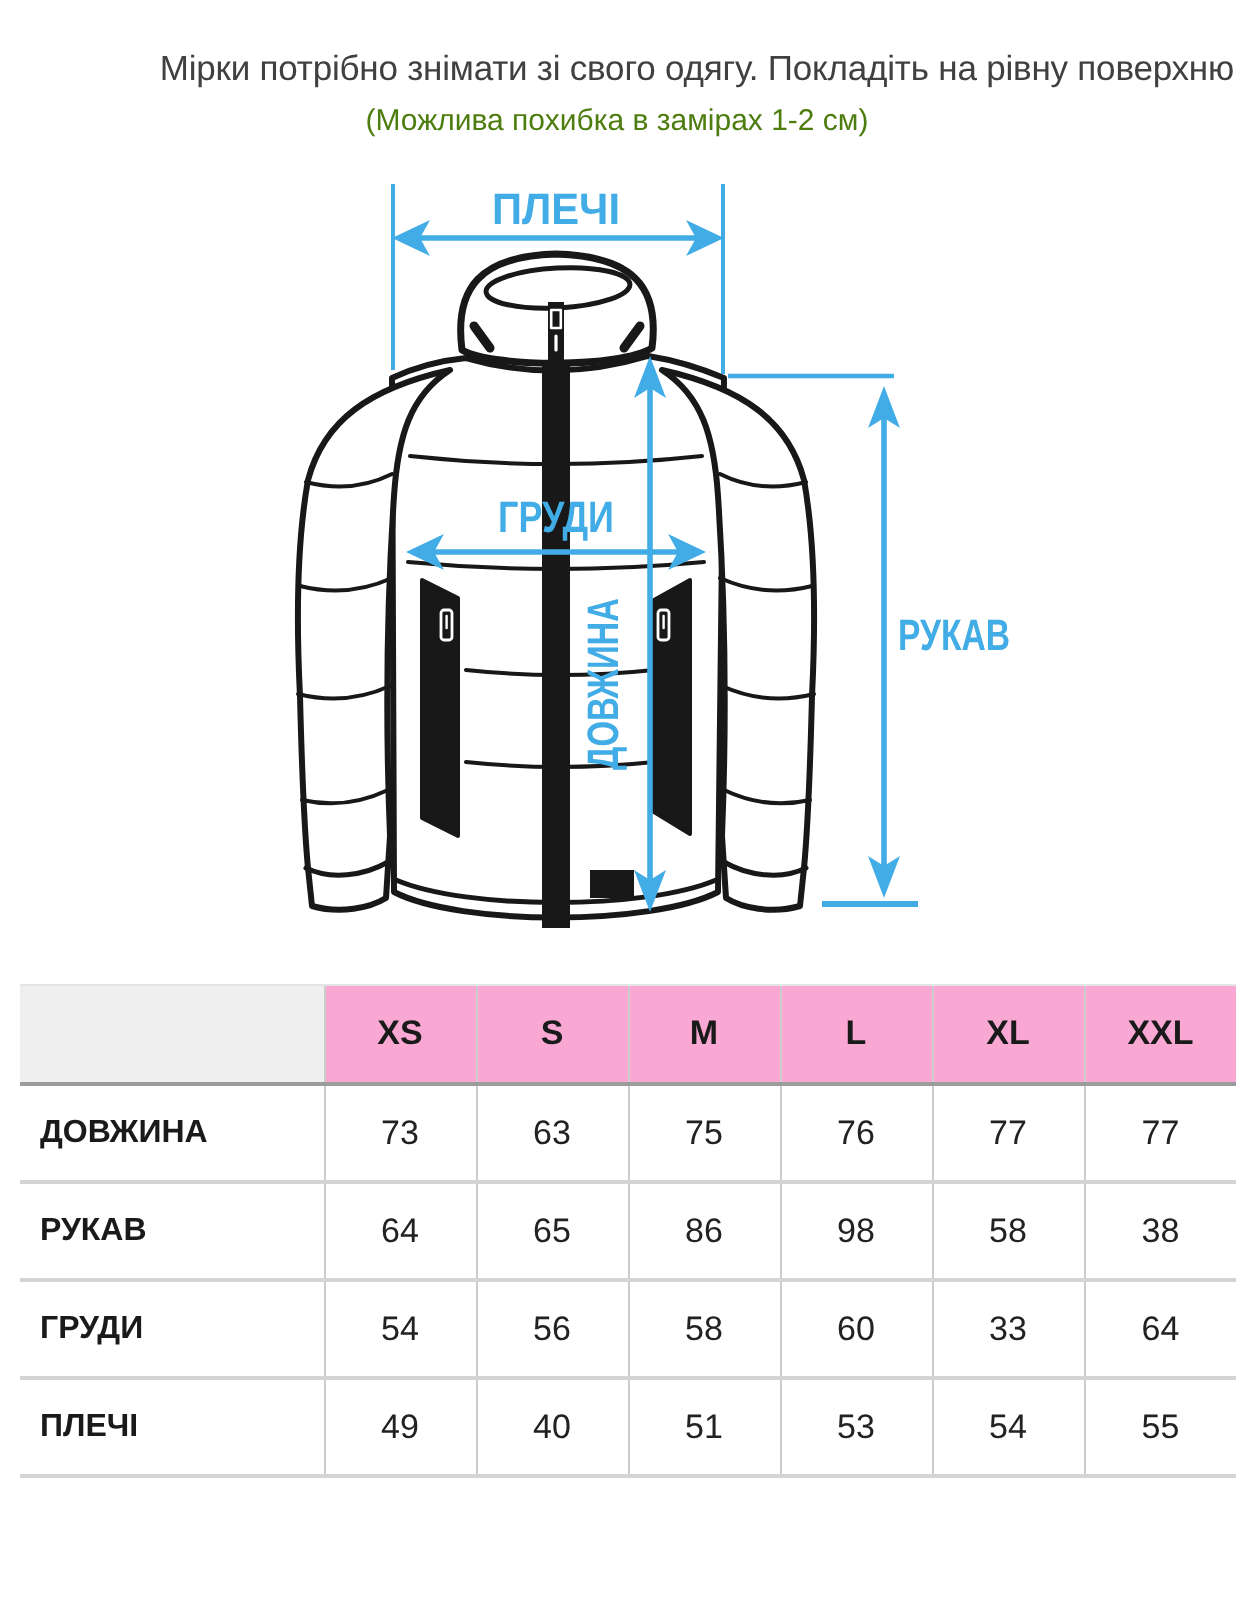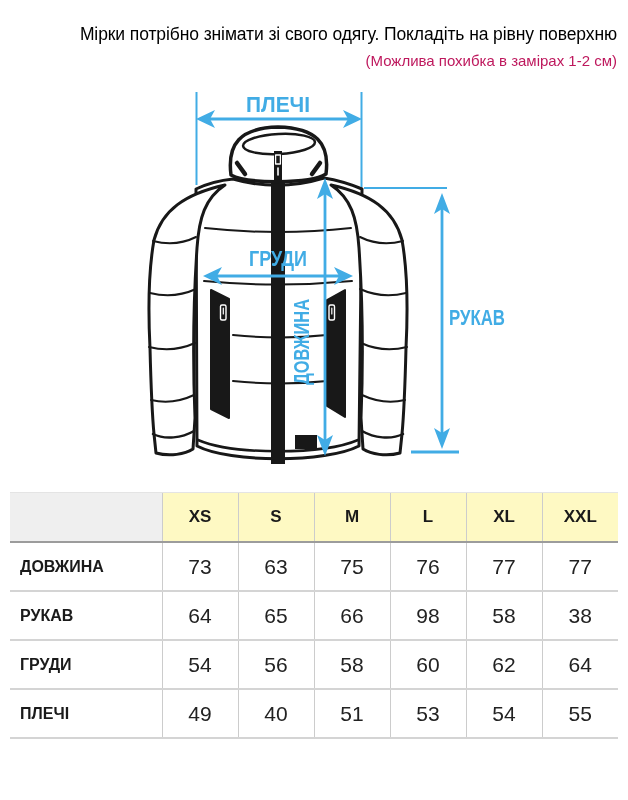--- a/index.html
+++ b/index.html
@@ -12,49 +12,49 @@
 
   
   .intro {
     margin:20px 11px 0 0;
     text-align:right;
   }
   .intro .line {
     font-size:17.5px;
     line-height:28px;
     letter-spacing:-0.1px;
-    color:#000000;
+    color:#404040;
     white-space:nowrap;
   }
   .note {
     margin:4px 11px 16px 0;
-    text-align:right;
+    text-align:center;
     font-size:15px;
     line-height:18px;
-    color:#be185d;
+    color:#4d7c0f;
   }
 
   
   .diagram { margin-top:18px; }
   .diagram svg { display:block; }
   .measure-label {
     font-family:"Liberation Sans", sans-serif;
     font-weight:bold;
     font-size:22px;
   }
 
   
   table.sizes {
     border-collapse:collapse;
     table-layout:fixed;
     width:608px;
     margin:0 10px;
   }
   table.sizes thead th {
-    background:#fef9c3;
+    background:#f9a8d4;
     border-top:1px solid #e4e4e4;
     border-bottom:2px solid #9c9c9c;
     height:46px;
     font-size:17px;
     font-weight:bold;
     color:#1a1a1a;
     text-align:center;
   }
   table.sizes thead th.corner { background:#efefef; }
   table.sizes th:not(:first-child),
@@ -68,21 +68,21 @@
   }
   table.sizes tbody th {
     text-align:left;
     padding-left:10px;
     font-size:16px;
     font-weight:bold;
     color:#1a1a1a;
   }
   table.sizes tbody td {
     text-align:center;
-    font-size:21px;
+    font-size:17px;
     font-weight:normal;
     color:#222;
   }
 </style>
 </head>
 <body>
 
 <div class="page">
 
   <div class="intro">
@@ -210,32 +210,32 @@
         <td>63</td>
         <td>75</td>
         <td>76</td>
         <td>77</td>
         <td>77</td>
       </tr>
       <tr>
         <th>РУКАВ</th>
         <td>64</td>
         <td>65</td>
-        <td>66</td>
+        <td>86</td>
         <td>98</td>
         <td>58</td>
         <td>38</td>
       </tr>
       <tr>
         <th>ГРУДИ</th>
         <td>54</td>
         <td>56</td>
         <td>58</td>
         <td>60</td>
-        <td>62</td>
+        <td>33</td>
         <td>64</td>
       </tr>
       <tr>
         <th>ПЛЕЧІ</th>
         <td>49</td>
         <td>40</td>
         <td>51</td>
         <td>53</td>
         <td>54</td>
         <td>55</td>

